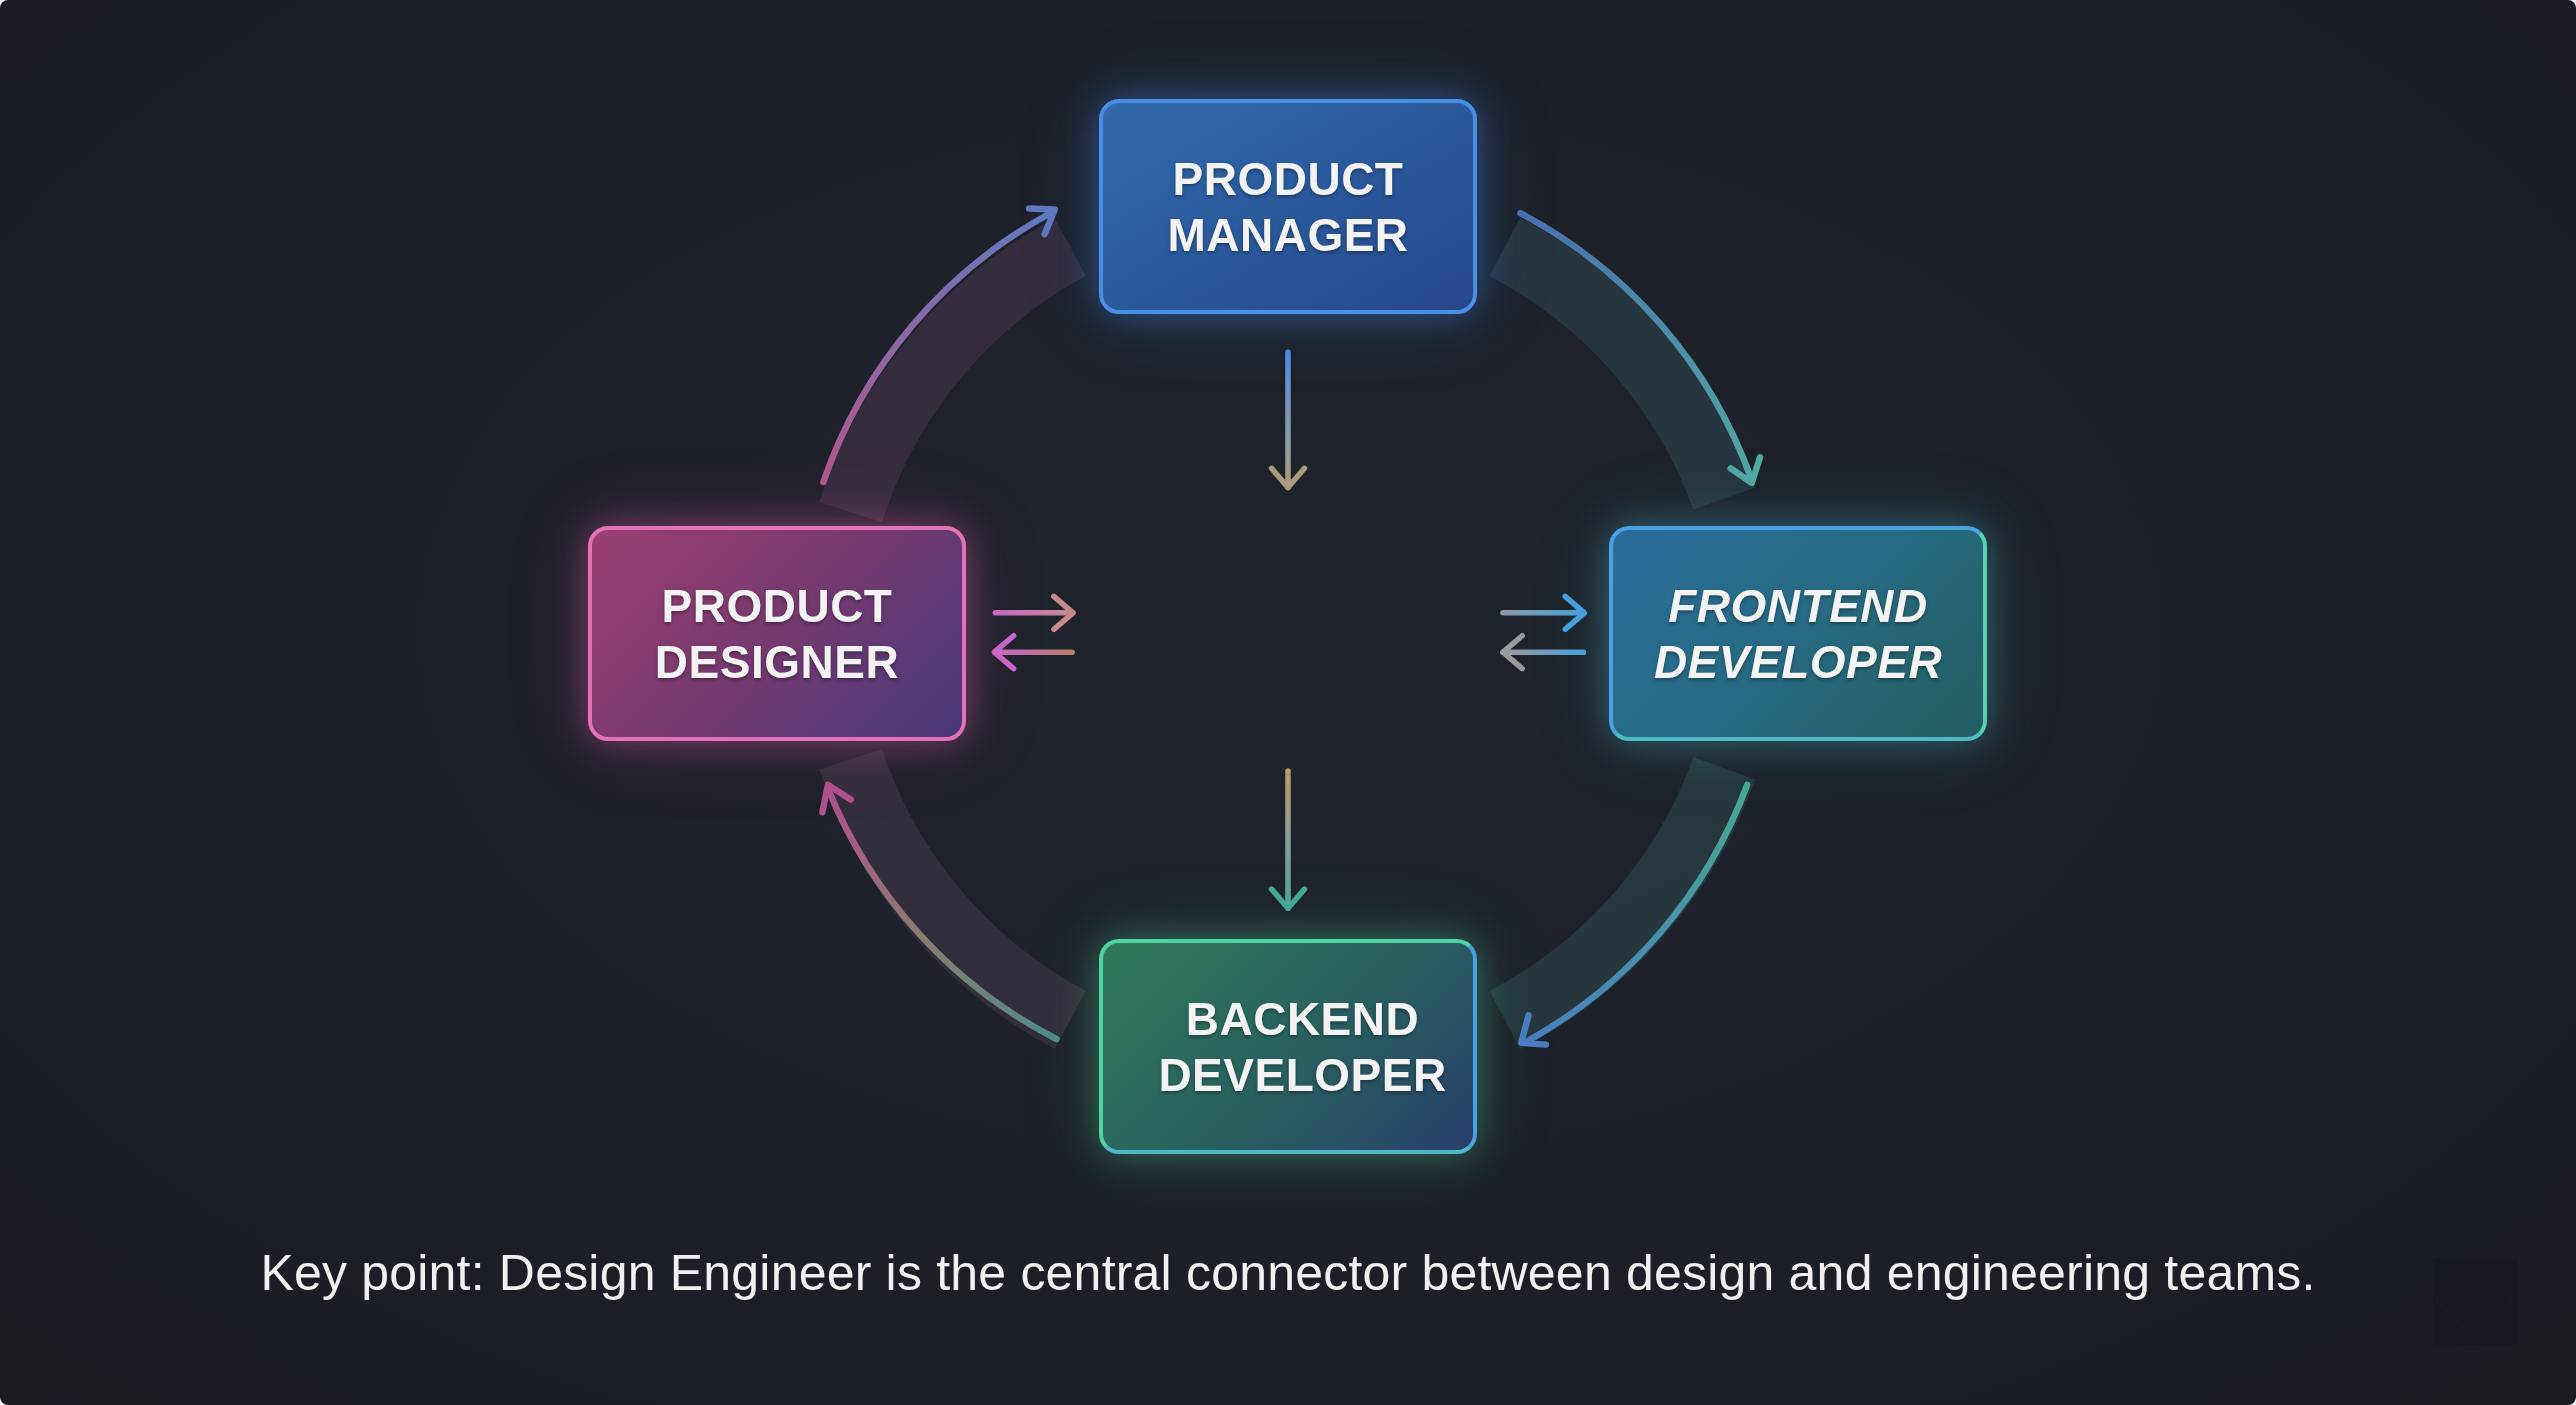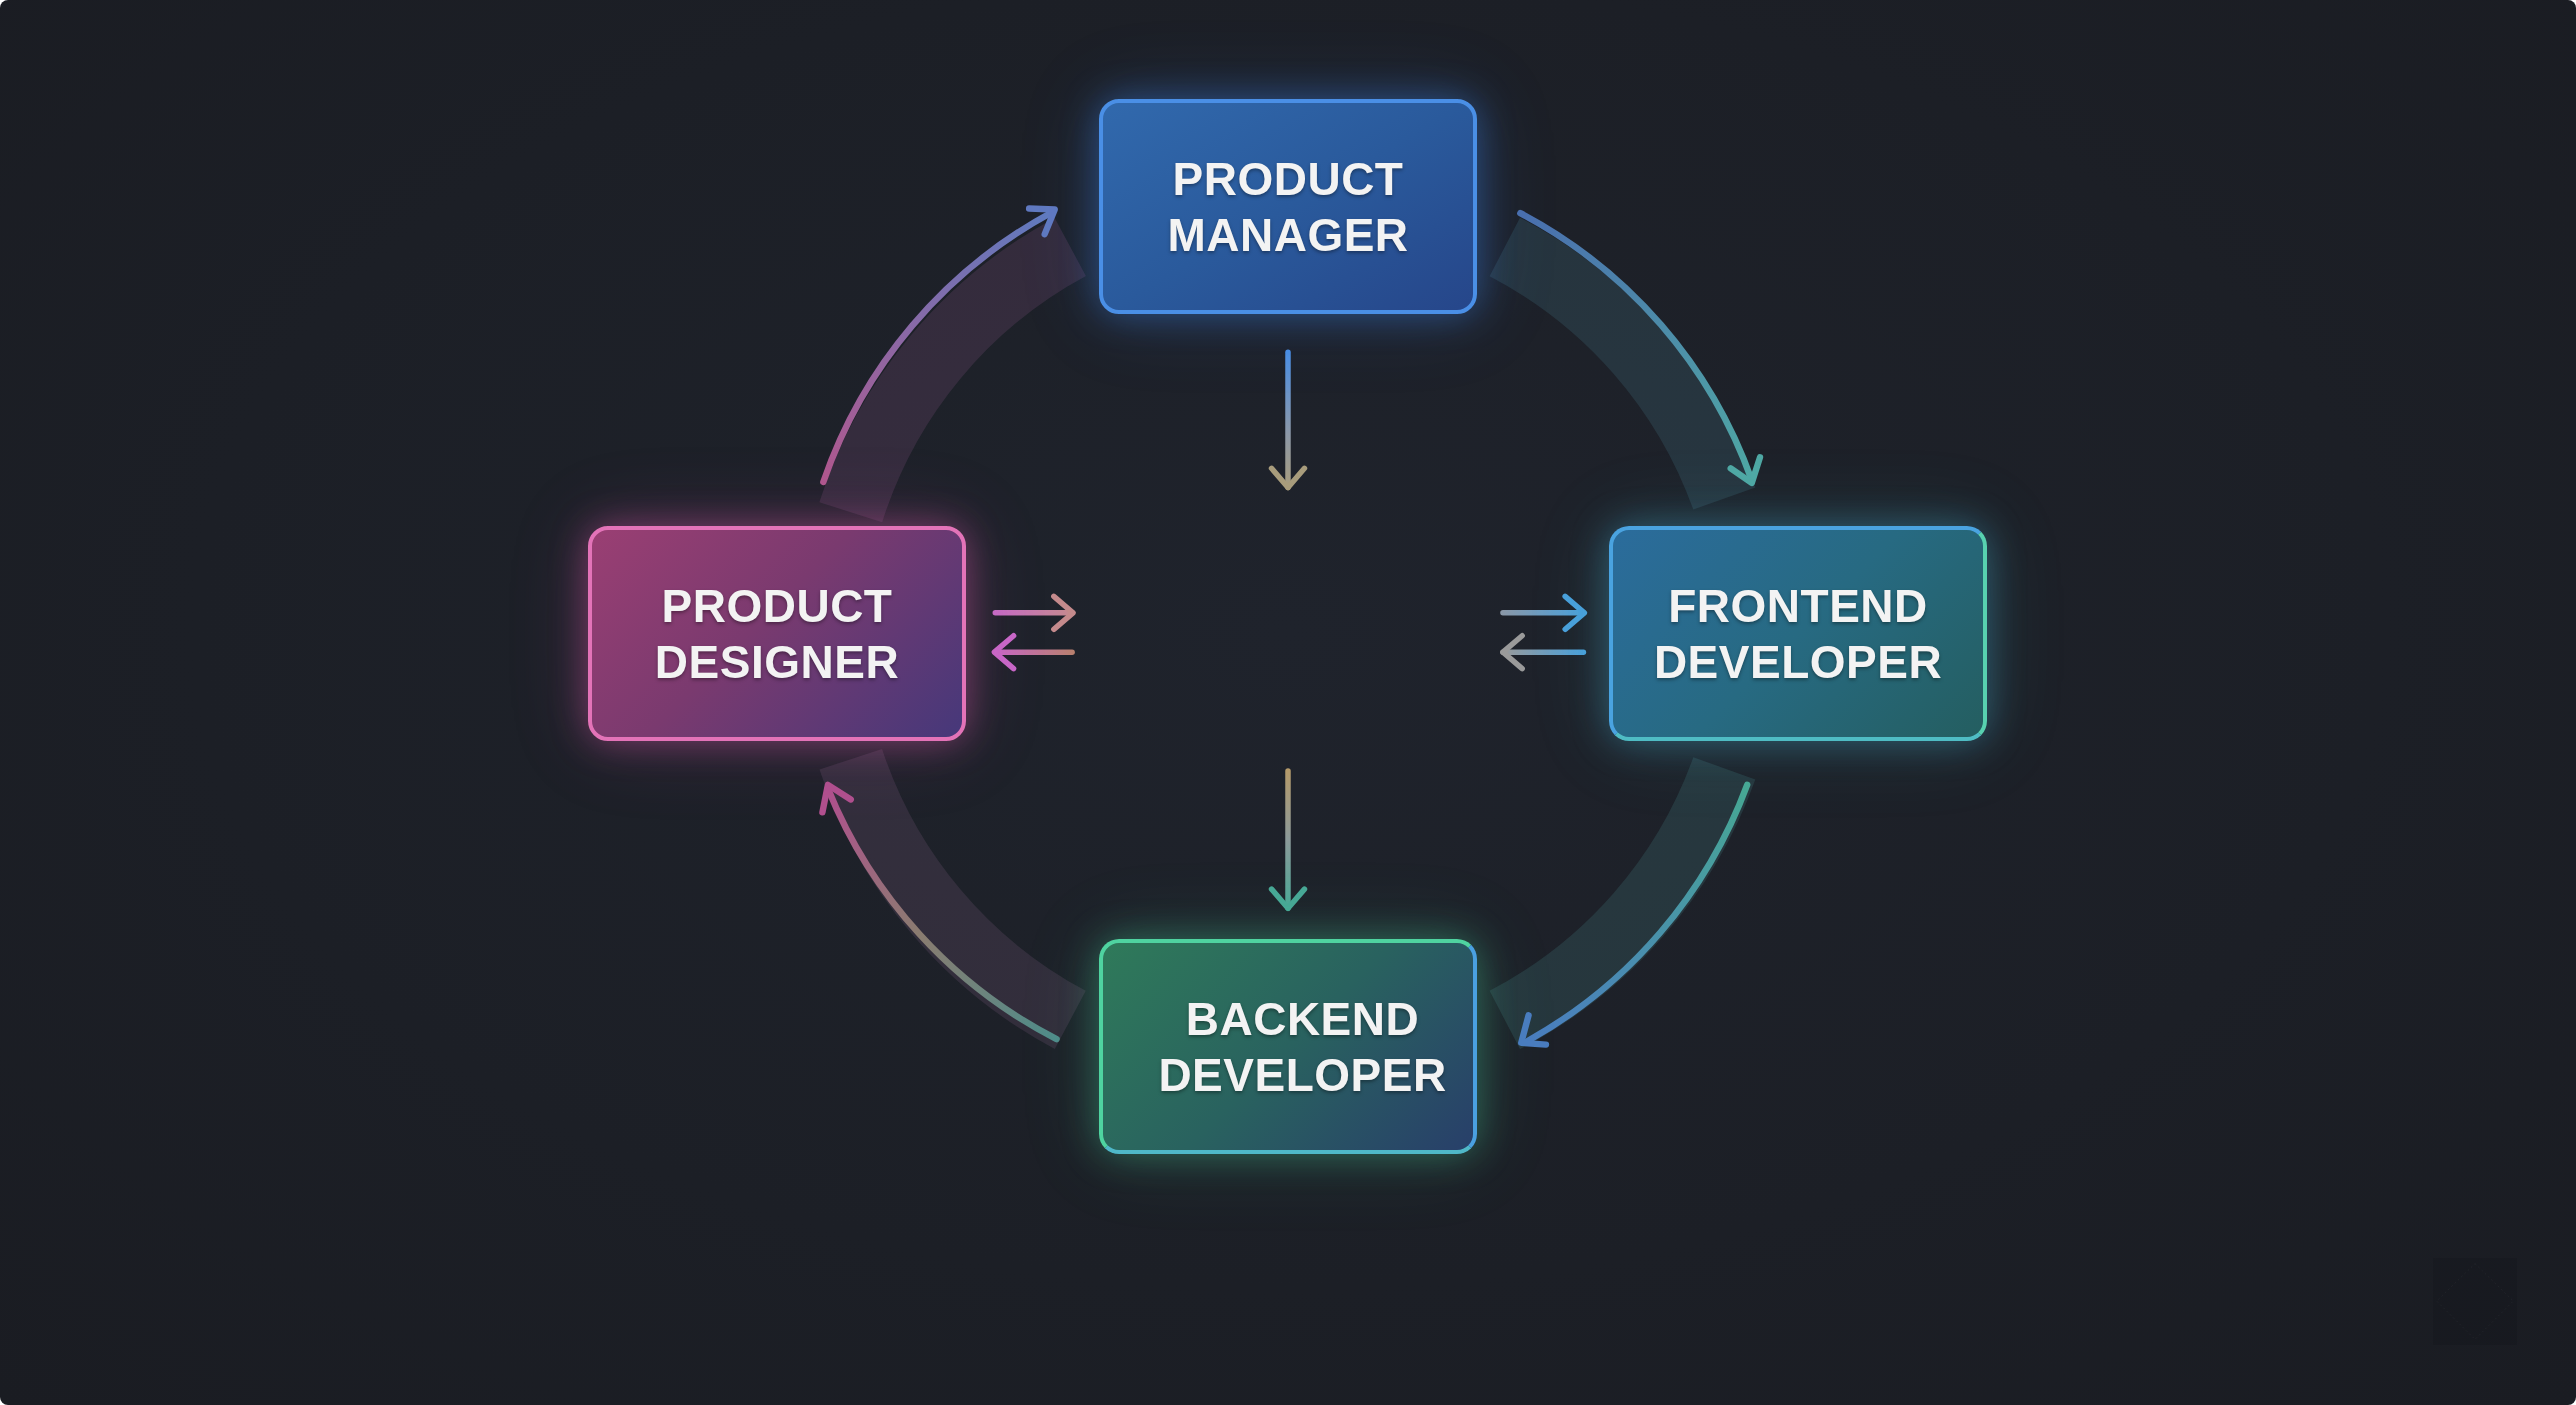--- a/index.html
+++ b/index.html
@@ -35,20 +35,21 @@
     left: 1099px; top: 526px; border-color: #f0c66c;
     background: linear-gradient(135deg, #a8863e 0%, #8d6b2e 50%, #7a4f1c 100%);
     box-shadow: 0 0 37px rgba(240,190,90,0.45), 0 0 82px rgba(240,190,90,0.18);
   }
   .node-fd {
     left: 1609px; top: 526px;
     border-color: #4aa3e0;
     border-right-color: #58d1b0; border-bottom-color: #4fbcc4;
     background: linear-gradient(135deg, #2b6c9c 0%, #276a82 50%, #245e60 100%);
     box-shadow: 0 0 37px rgba(70,170,210,0.4), 0 0 82px rgba(70,190,190,0.16);
+    font-style: italic;
   }
   .node-bd {
     left: 1099px; top: 939px;
     border-color: #4fd3a0;
     border-right-color: #4aa0e0; border-bottom-color: #4fb8c8;
     background: linear-gradient(135deg, #2f7a5a 0%, #29625f 50%, #283f6a 100%);
     box-shadow: 0 0 37px rgba(70,200,150,0.4), 0 0 82px rgba(70,200,150,0.16);
     padding-left: 29px;
   }
   .caption {
@@ -169,20 +170,21 @@
   <div class="node node-fd">
     <span class="label">FRONTEND
 DEVELOPER</span>
   </div>
 
   <div class="node node-bd">
     <span class="label">BACKEND
 DEVELOPER</span>
   </div>
 
+  <div class="caption">Key point: Design Engineer is the central connector between design and engineering teams.</div>
 
   <div class="watermark">
     <svg width="84" height="87" viewBox="0 0 92 95">
       <path d="M 46 6 L 88 47 L 46 89 L 4 47 Z" fill="none" stroke="rgba(255,255,255,0.05)" stroke-width="1" stroke-dasharray="2 3"></path>
     </svg>
   </div>
 </div>
 
 
 </body></html>

